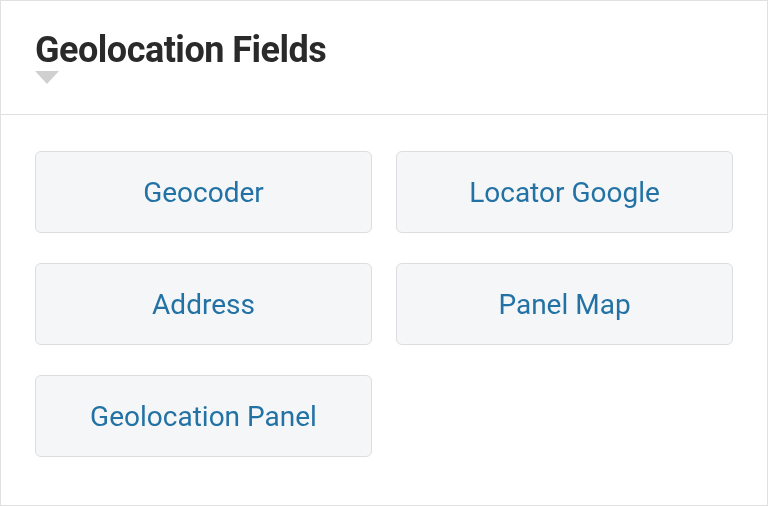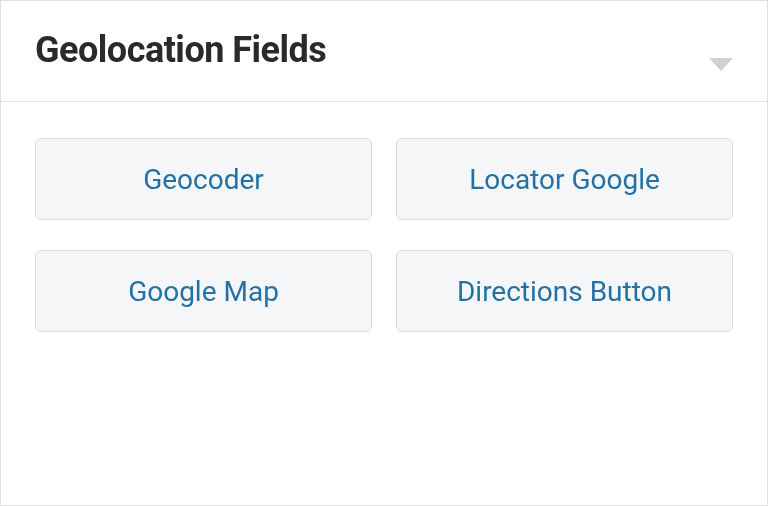--- a/index.html
+++ b/index.html
@@ -9,24 +9,25 @@
       width: 768px;
       height: 506px;
     }
     .panel {
       border: 1px solid #e0e0e0;
       width: 768px;
       height: 506px;
     }
     .panel-header {
       display: flex;
-      align-items: flex-end;
+      align-items: flex-start;
       justify-content: space-between;
       padding: 28px 34px 30px 34px;
       border-bottom: 1px solid #e0e0e0;
+      flex-direction: column;
     }
     .panel-title {
       font-size: 36px;
       font-weight: 700;
       color: #2a2a2a;
       letter-spacing: -0.5px;
     }
     .collapse-icon {
       width: 0;
       height: 0;
@@ -66,20 +67,23 @@
   </div>
   <div class="panel-body">
     <div class="field-grid">
       <div class="field-button">
         <span>Geocoder</span>
       </div>
       <div class="field-button">
         <span>Locator Google</span>
       </div>
       <div class="field-button">
-        <span>Google Map</span>
+        <span>Address</span>
       </div>
       <div class="field-button">
-        <span>Directions Button</span>
+        <span>Panel Map</span>
+      </div>
+      <div class="field-button">
+        <span>Geolocation Panel</span>
       </div>
     </div>
   </div>
 </div>
 
 </body></html>

